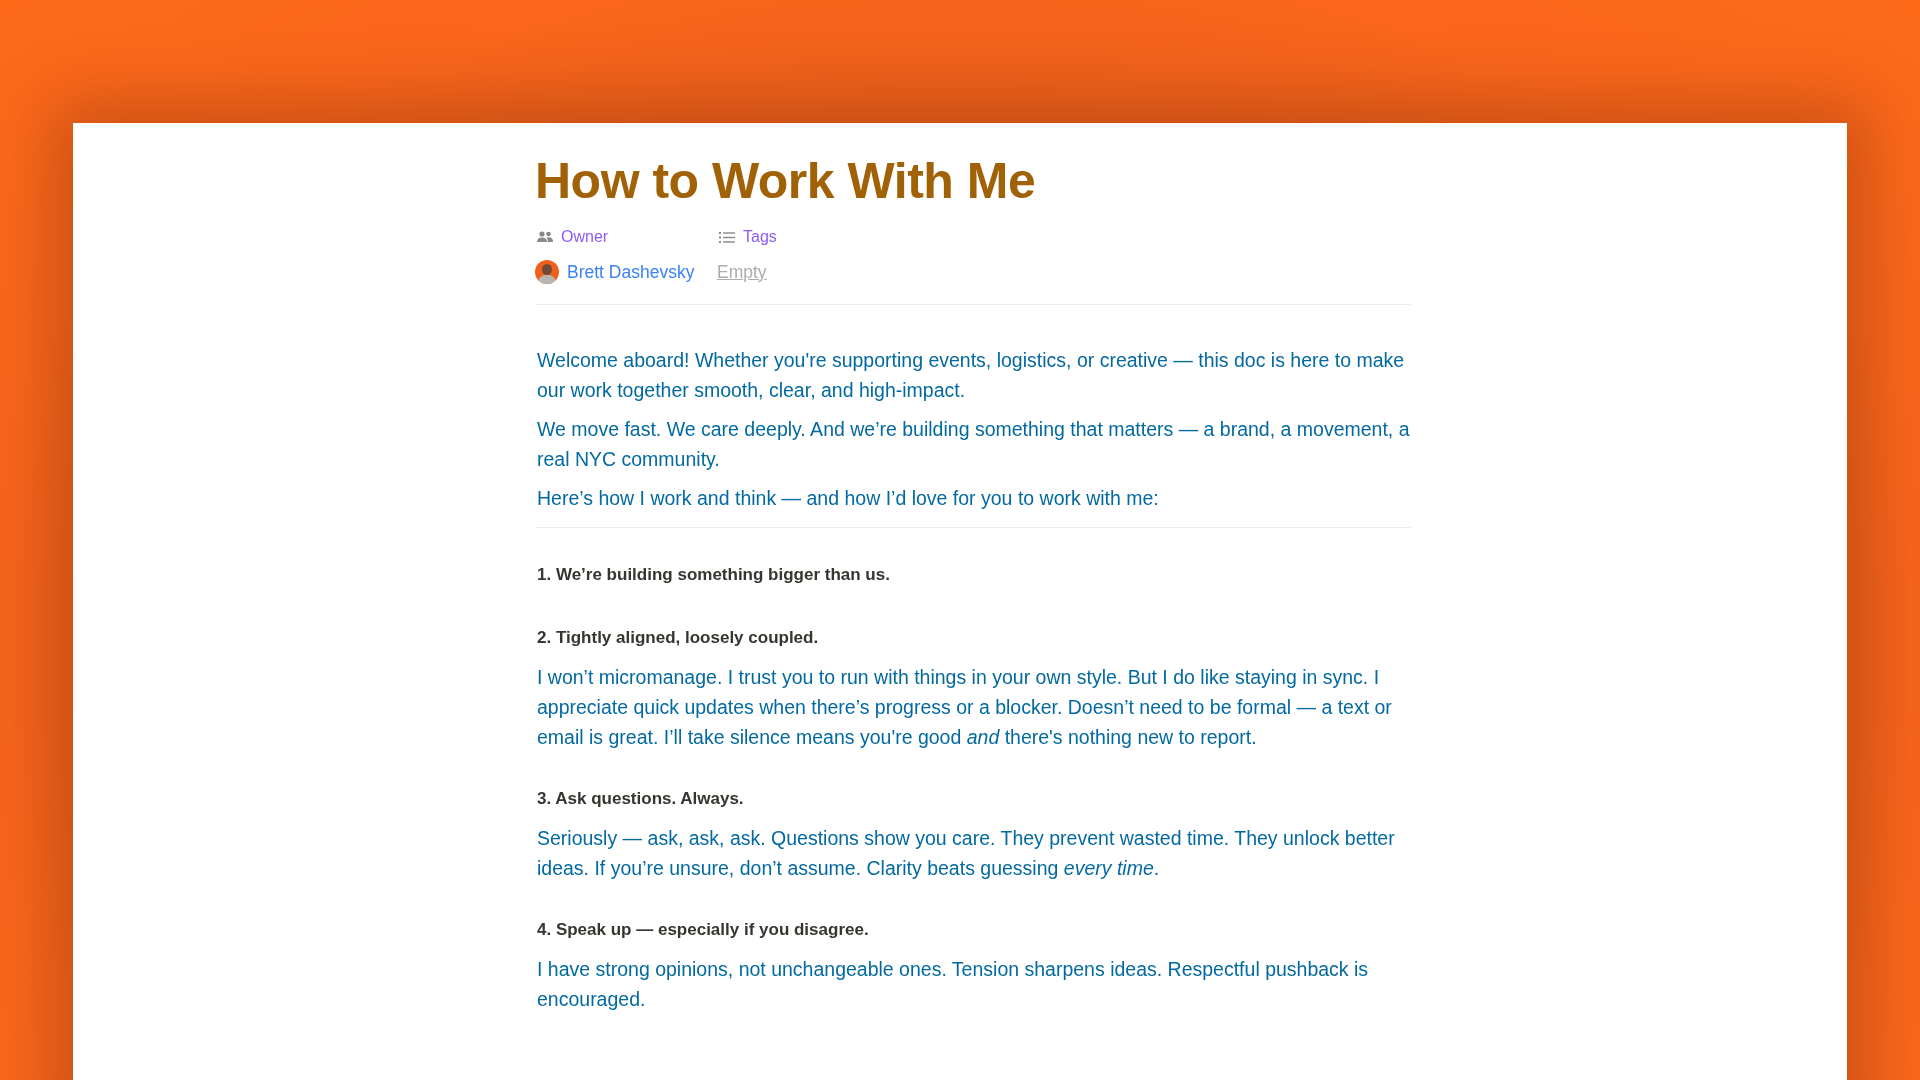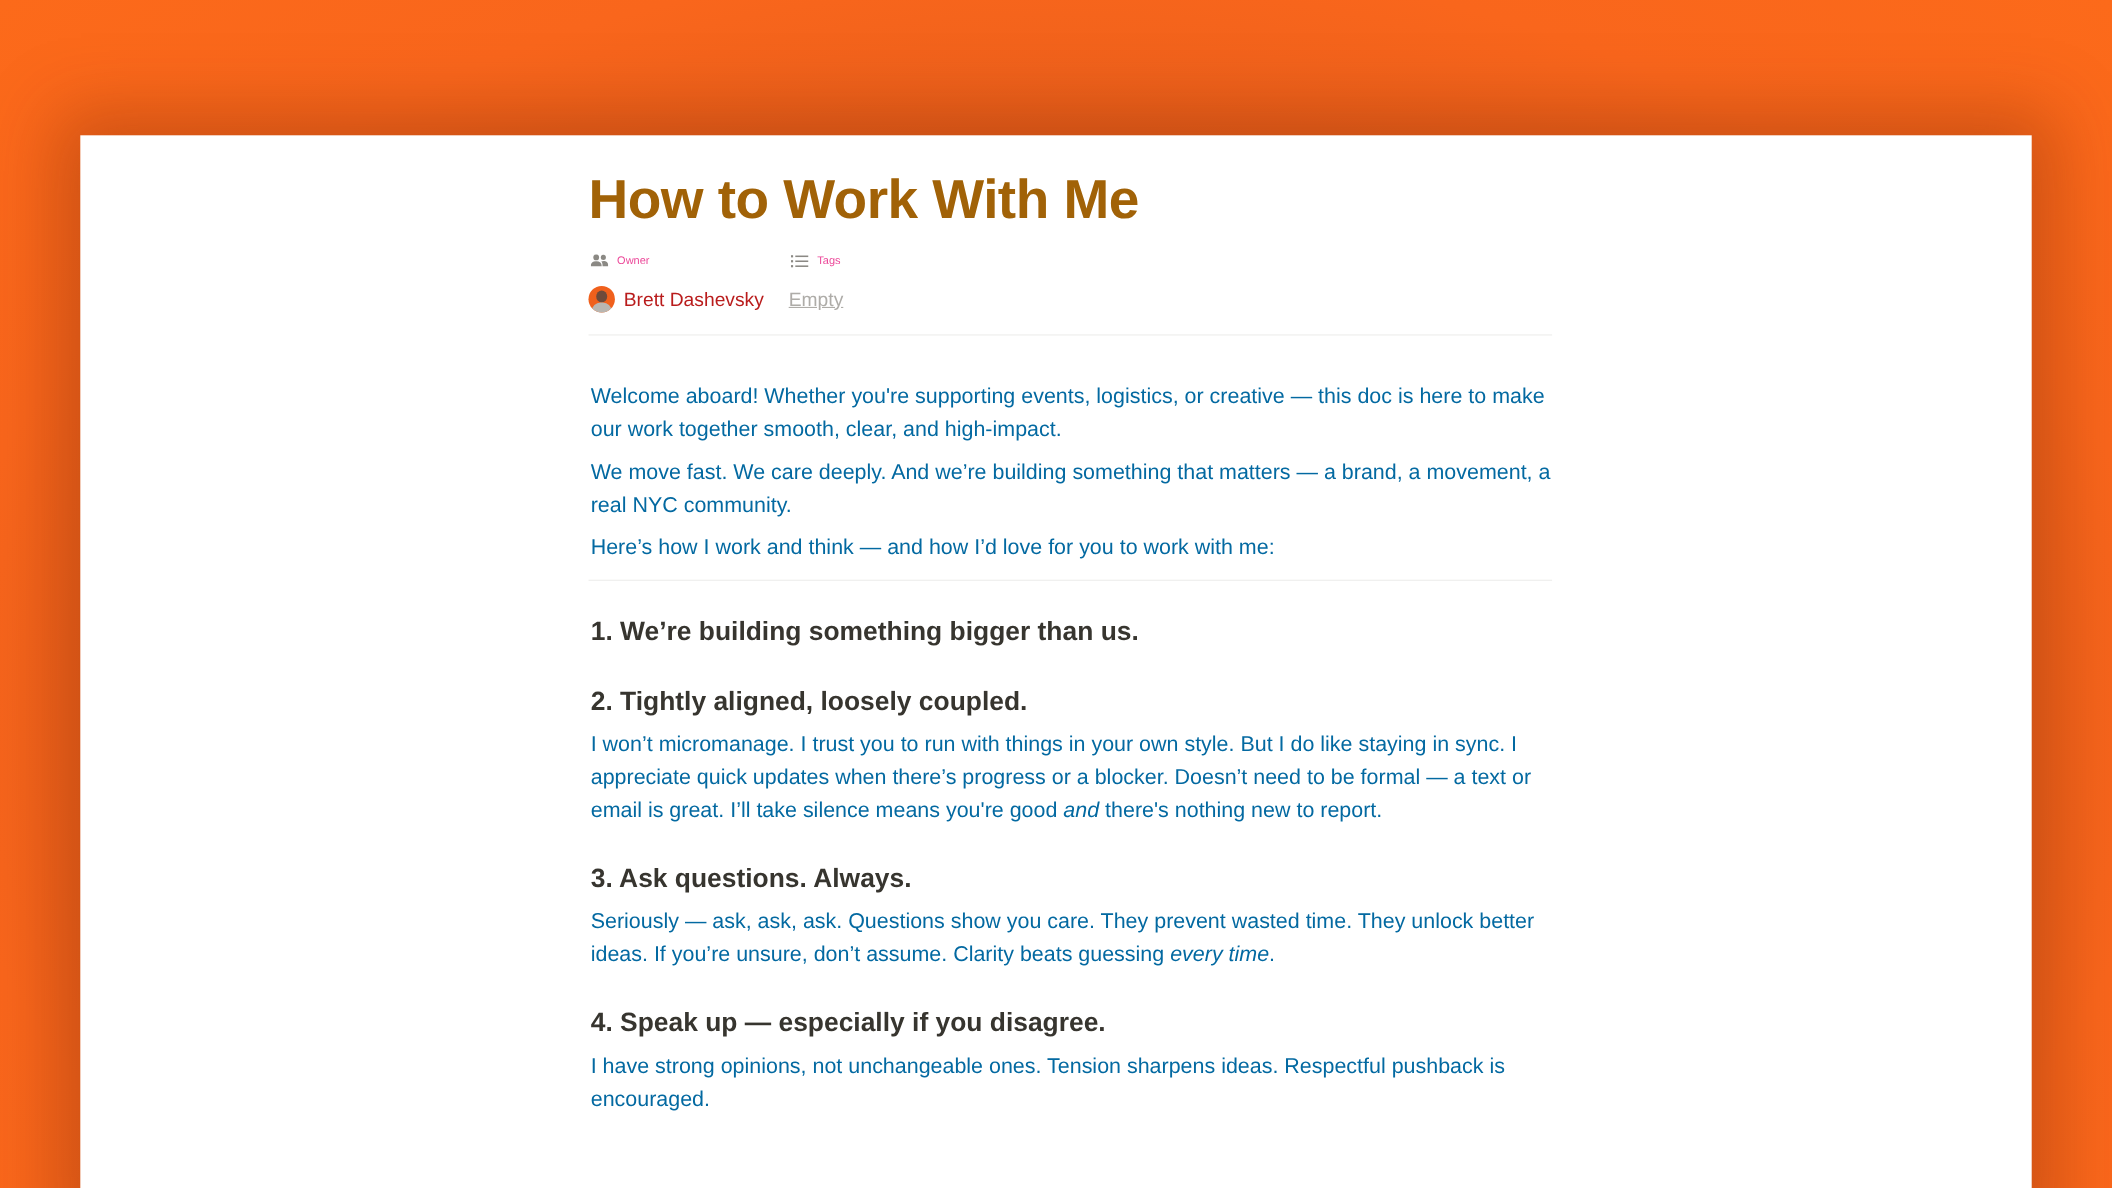--- a/index.html
+++ b/index.html
@@ -35,29 +35,29 @@
     margin-top: 14px;
     padding-bottom: 19px;
     border-bottom: 1px solid #ededec;
   }
   .prop { display: flex; flex-direction: column; }
   .prop-owner { width: 182px; }
   .prop-tags { width: 104px; }
   .prop-created { width: 220px; }
   .prop-label {
     display: flex; align-items: center;
-    font-size: 10px;
-    color: #ec4899;
+    font-size: 16px;
+    color: #8b5cf6;
     height: 22px;
   }
   .prop-label .icon { width: 20px; height: 16px; margin-right: 6px; display: inline-flex; align-items: center; justify-content: center; }
   .prop-value {
     display: flex; align-items: center;
     font-size: 17.5px;
-    color: #b91c1c;
+    color: #3b82f6;
     margin-top: 11px;
     height: 26px;
   }
   .prop-value.empty { color: #aeaca8; text-decoration: underline; }
   .avatar {
     width: 24px; height: 24px; border-radius: 50%;
     background: #f0601c;
     position: relative; overflow: hidden;
     margin-right: 8px;
   }
@@ -70,21 +70,21 @@
   }
   p.body {
     font-size: 19.5px;
     line-height: 30px;
     color: #0369a1;
     margin-bottom: 9px;
     padding-left: 2px;
   }
   .intro p.body:last-child { margin-bottom: 0; }
   h3.section {
-    font-size: 24px;
+    font-size: 17px;
     font-weight: 700;
     color: #37352f;
     line-height: 32px;
     padding-left: 2px;
     margin-top: 31px;
     margin-bottom: 8px;
   }
   h3.section.first { margin-top: 31px; }
   .sections .block p.body { margin-bottom: 0; }
   em { font-style: italic; }

